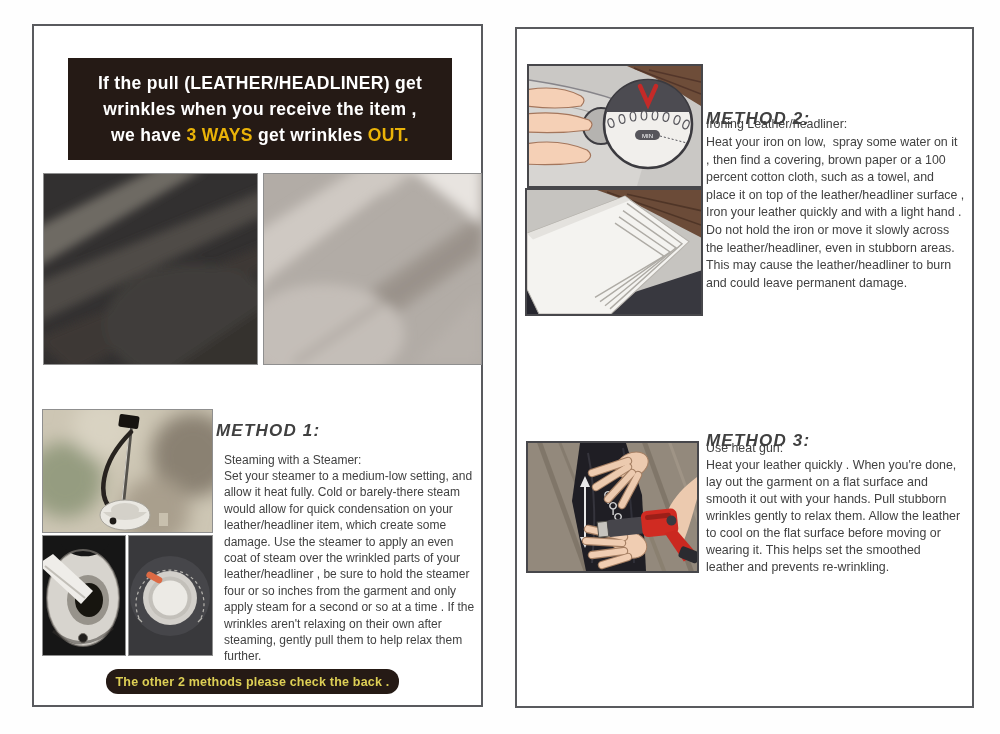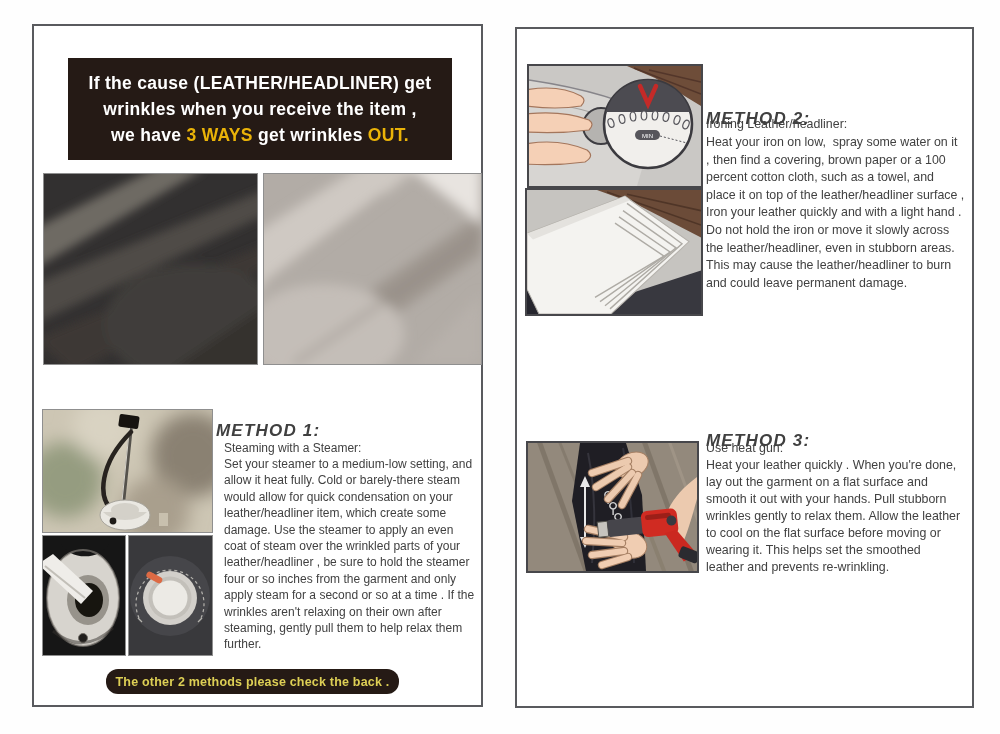--- a/index.html
+++ b/index.html
@@ -28,21 +28,21 @@
   #nozzle-photo{left:8px;top:509px;width:82px;height:119px;}
   #dial-photo{left:94px;top:509px;width:83px;height:119px;}
 
   
   #iron-illustration{left:10px;top:35px;width:172px;height:120px;}
   #cloth-illustration{left:8px;top:159px;width:174px;height:124px;}
   #heatgun-photo{left:9px;top:412px;width:169px;height:128px;}
 
   .m-title{position:absolute;font-weight:bold;font-size:17px;letter-spacing:1.2px;color:#404040;font-style:italic;}
   .m-sub,.m-body{position:absolute;color:#414141;white-space:pre;}
-  .left-text{font-size:12px;line-height:16.4px;}
+  .left-text{font-size:12px;line-height:16.4px;margin-top:12px;}
   .right-text{font-size:12.4px;line-height:17.6px;}
 
   #m1-title{left:182px;top:381px;}
   #m1-sub{left:190px;top:414px;}
   #m1-body{left:190px;top:430px;}
 
   #m2-title{left:189px;top:66px;}
   #m2-sub{left:189px;top:87px;}
   #m2-body{left:189px;top:105px;}
 
@@ -55,21 +55,21 @@
                  display:flex;align-items:center;justify-content:center;border-radius:12px;}
 </style>
 </head>
 <body>
 
 <div class="page">
 
   <section class="panel left">
 
     <div class="banner">
-      <div>If the cause (LEATHER/HEADLINER) get</div>
+      <div>If the pull (LEATHER/HEADLINER) get</div>
       <div>wrinkles when you receive the item ,</div>
       <div><span>we have </span><span class="hl">3 WAYS</span><span> get wrinkles </span><span class="hl">OUT.</span></div>
     </div>
 
     <figure class="photo gray-frame" id="photo-dark">
       <svg viewBox="0 0 213 190" preserveAspectRatio="none">
         <defs>
             <filter id="f1" x="-20%" y="-20%" width="140%" height="140%">
               <feGaussianBlur stdDeviation="5"></feGaussianBlur>
             </filter>

